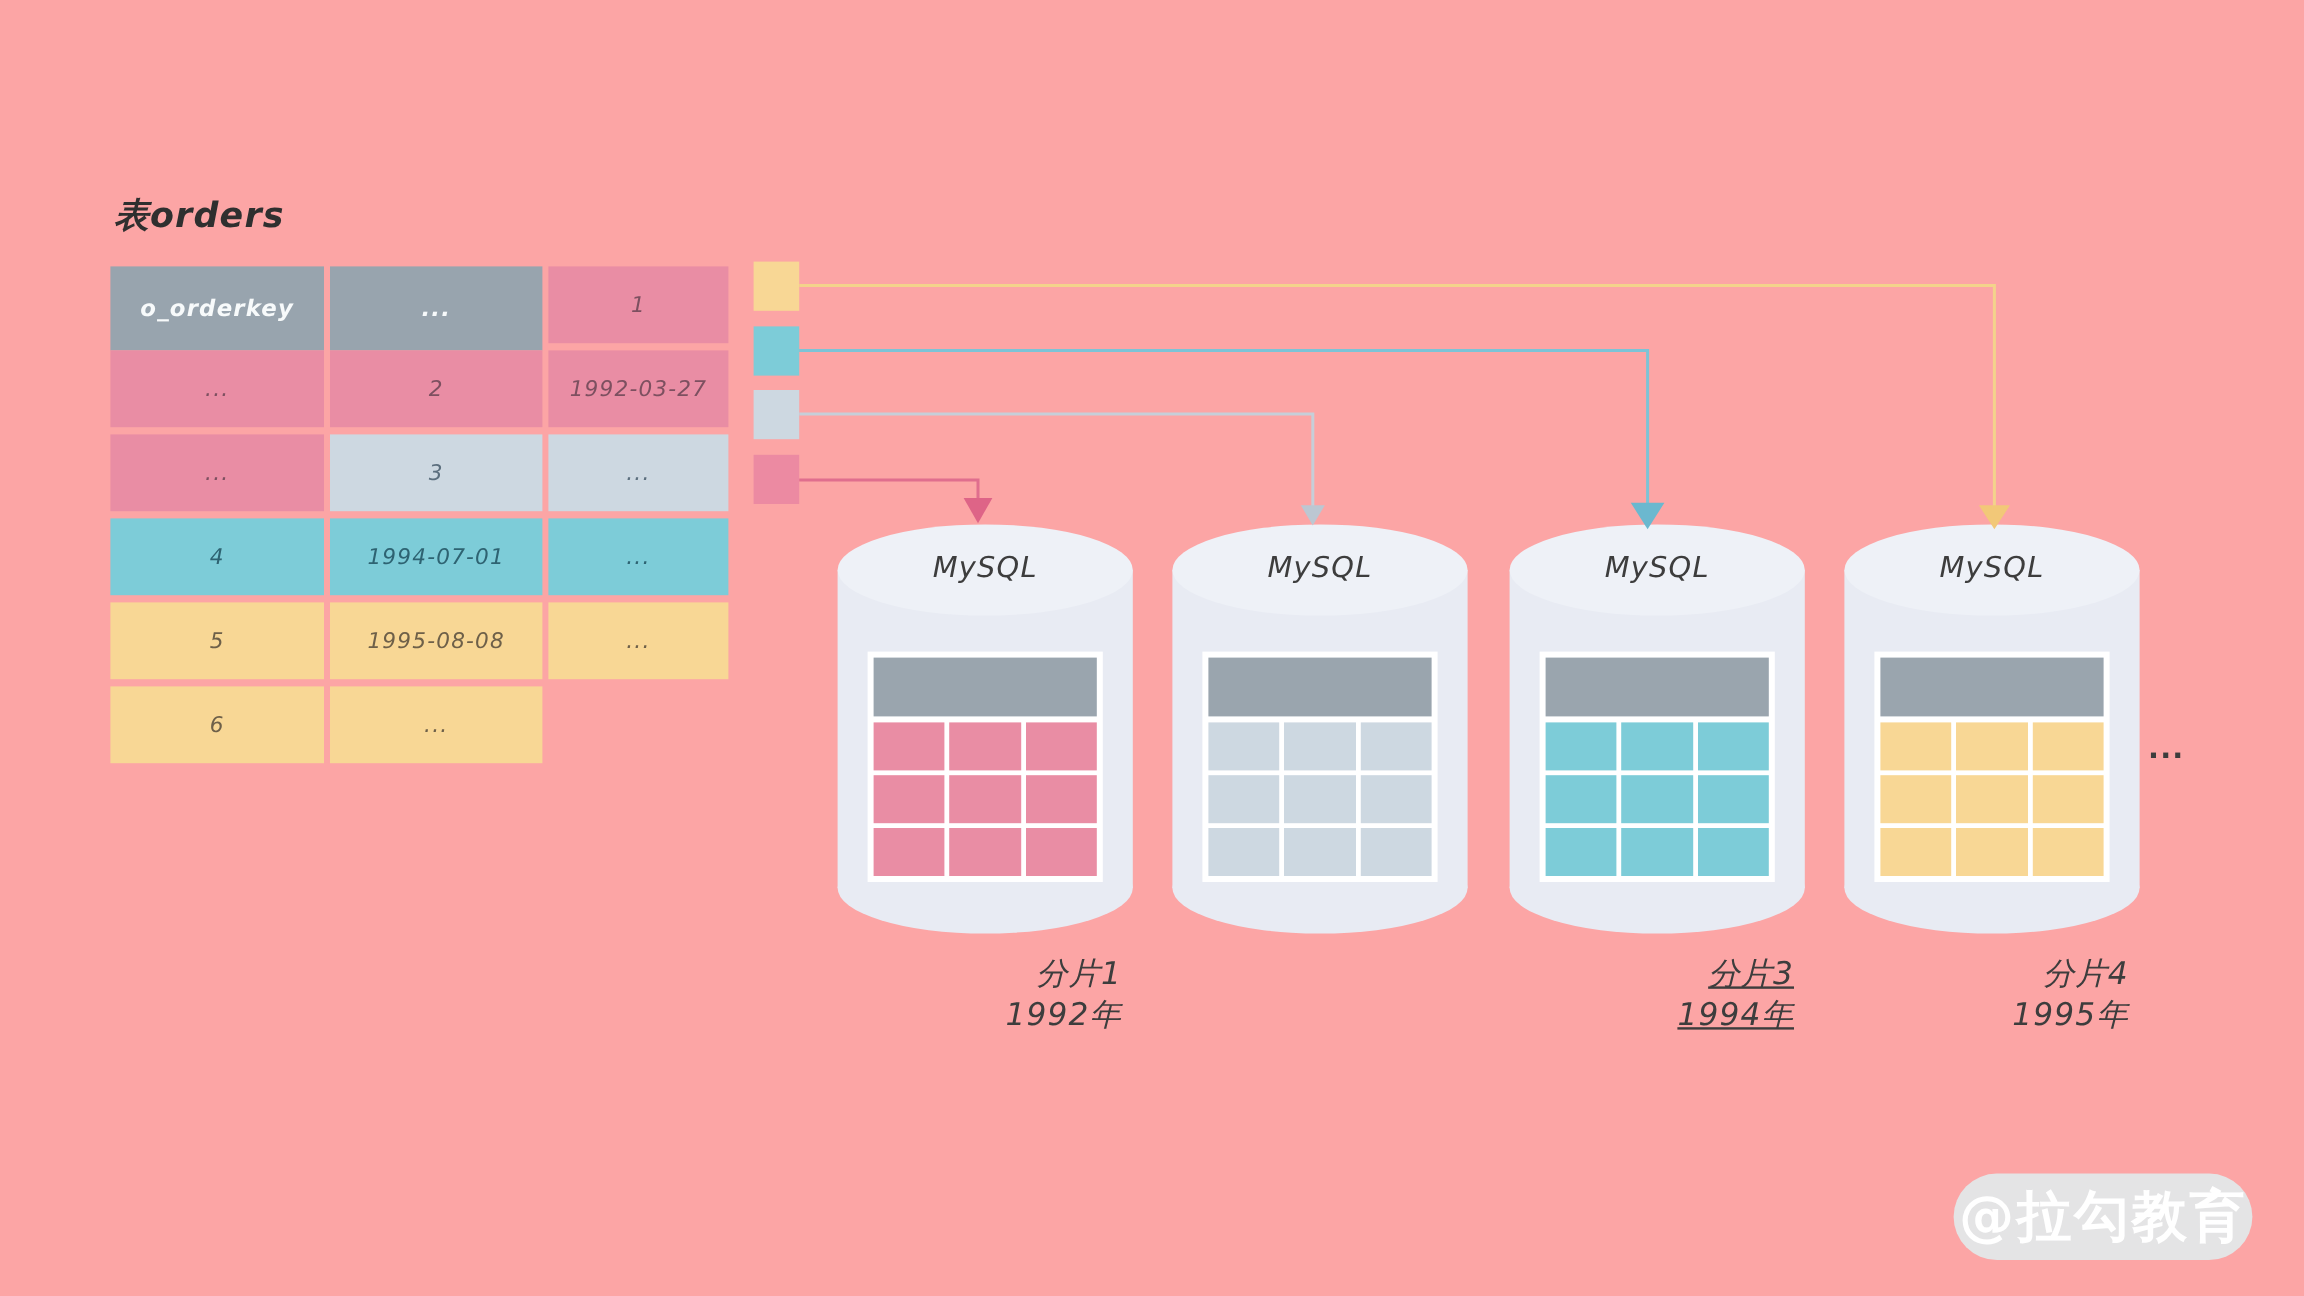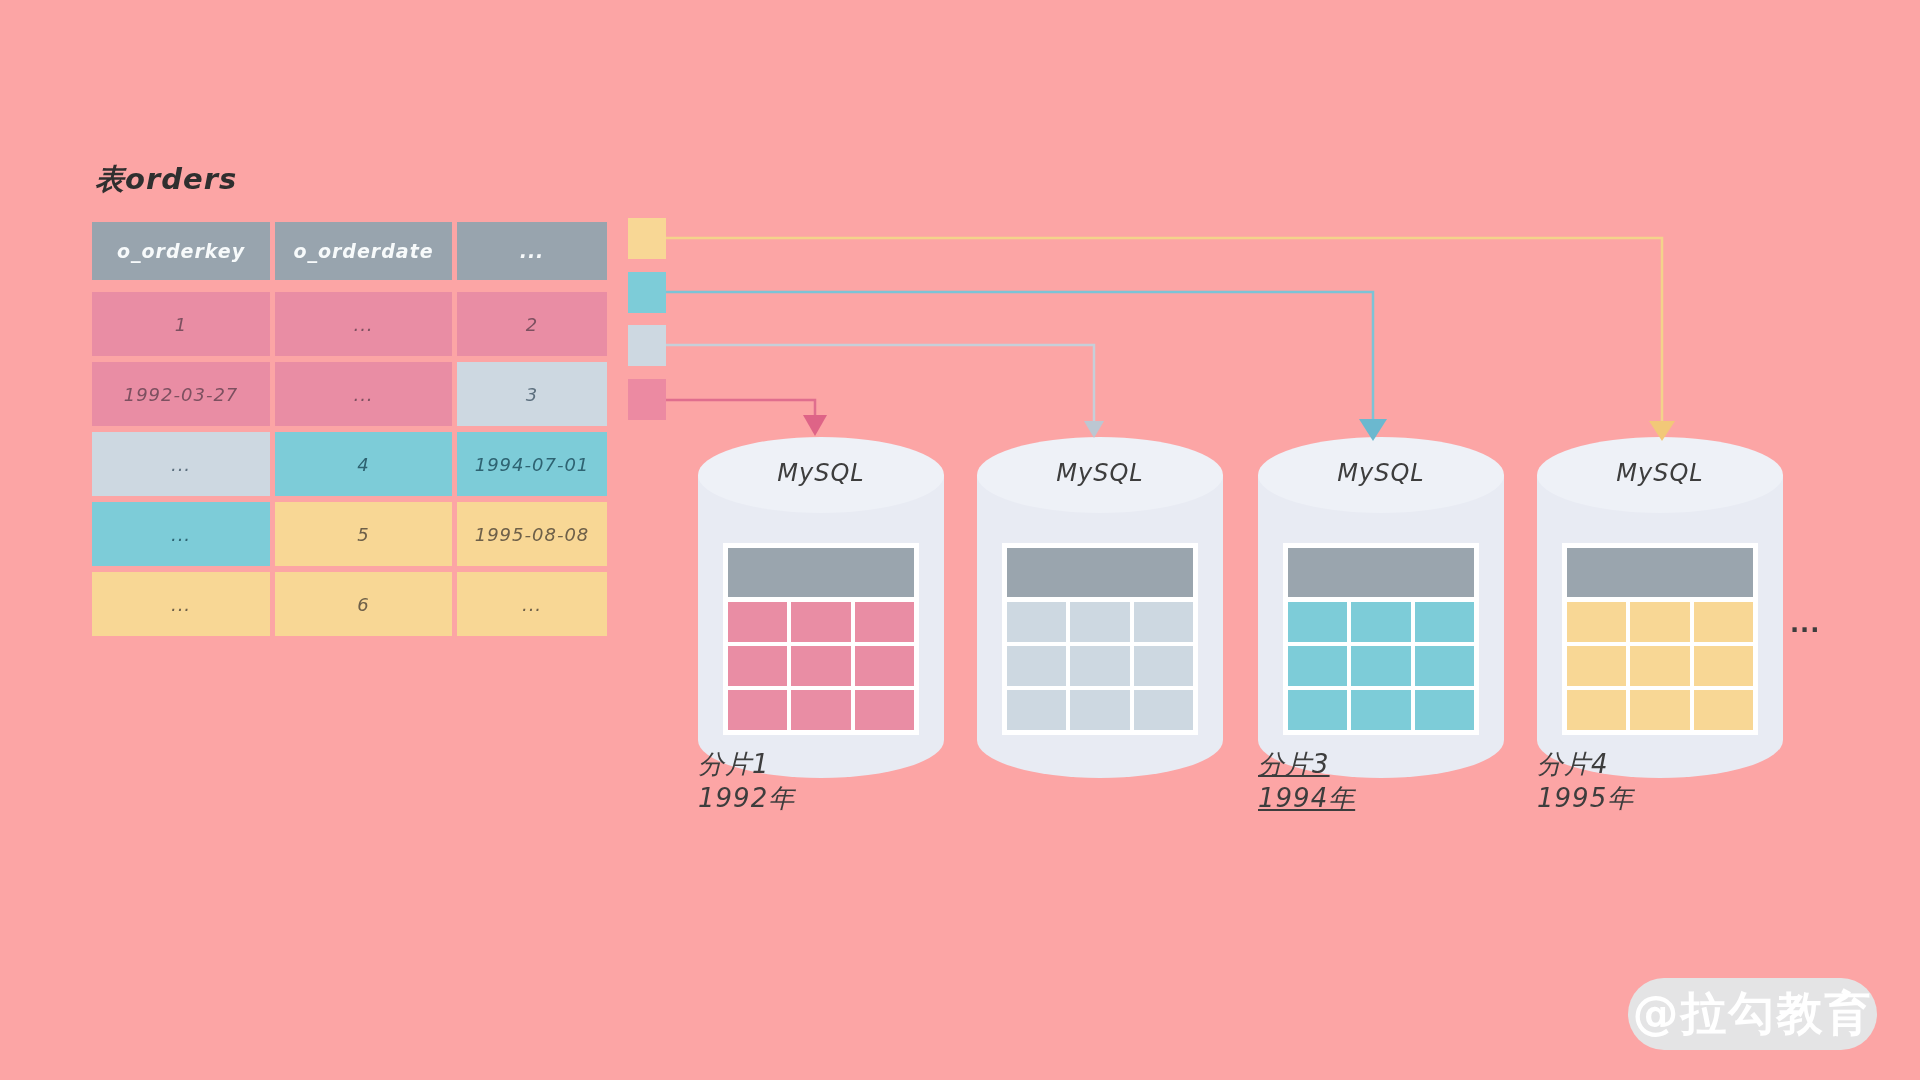--- a/index.html
+++ b/index.html
@@ -14,21 +14,21 @@
     position:absolute; left:95px; top:160px;
     font-size:29px; font-weight:bold; font-style:italic; color:#2f2f2f;
     letter-spacing:1px;
   }
   .orders-table {
     position:absolute; left:92px; top:222px; width:515px;
     display:grid; grid-template-columns:178px 177px 150px;
     grid-auto-rows:64px; gap:6px 5px;
   }
   .orders-table .hcell {
-    height:58px; display:flex; align-items:center; justify-content:center;
+    height:70px; display:flex; align-items:center; justify-content:center;
     background:#98a4ae; color:#f7fafb; font-style:italic; font-weight:bold;
     font-size:19px; letter-spacing:1px;
   }
   .orders-table .cell {
     display:flex; align-items:center; justify-content:center;
     font-style:italic; font-size:18px; letter-spacing:1px;
   }
   .bg-pink   { background:#e98da4; color:#7d5060; }
   .bg-slate  { background:#cdd8e1; color:#5c6f7e; }
   .bg-teal   { background:#7dccd8; color:#2e6372; }
@@ -70,22 +70,22 @@
   .mini-table {
     position:absolute; left:50%; top:106px; transform:translateX(-50%);
     width:196px; background:#ffffff; padding:5px; z-index:3;
   }
   .mini-header { height:49px; background:#9aa5ae; }
   .mini-grid {
     margin-top:5px; display:grid;
     grid-template-columns:repeat(3, 1fr); grid-auto-rows:40px; gap:4px;
   }
   .shard-label {
-    position:absolute; width:237px; top:748px; z-index:3;
-    text-align:left; font-style:italic; font-size:26px; color:#3d3d3d;
+    position:absolute; width:237px; top:796px; z-index:3;
+    text-align:right; font-style:italic; font-size:26px; color:#3d3d3d;
     line-height:1.3; letter-spacing:1px;
   }
   .sl-1 { left:698px; } .sl-2 { left:977px; } .sl-3 { left:1258px;text-decoration:underline; } .sl-4 { left:1537px; }
 
   .more-shards {
     position:absolute; left:1790px; top:610px;
     font-size:24px; font-weight:bold; color:#3d3d3d; letter-spacing:1px;
   }
 
   
@@ -98,21 +98,20 @@
 </style>
 </head>
 <body>
 
 <div id="stage">
 
   <div class="diagram-title">表orders</div>
 
   <div class="orders-table">
     <div class="hcell">o_orderkey</div>
-    <div class="hcell">o_orderdate</div>
     <div class="hcell">...</div>
 
     <div class="cell bg-pink">1</div>
     <div class="cell bg-pink">...</div>
 
     <div class="cell bg-pink">2</div>
     <div class="cell bg-pink">1992-03-27</div>
     <div class="cell bg-pink">...</div>
 
     <div class="cell bg-slate">3</div>

